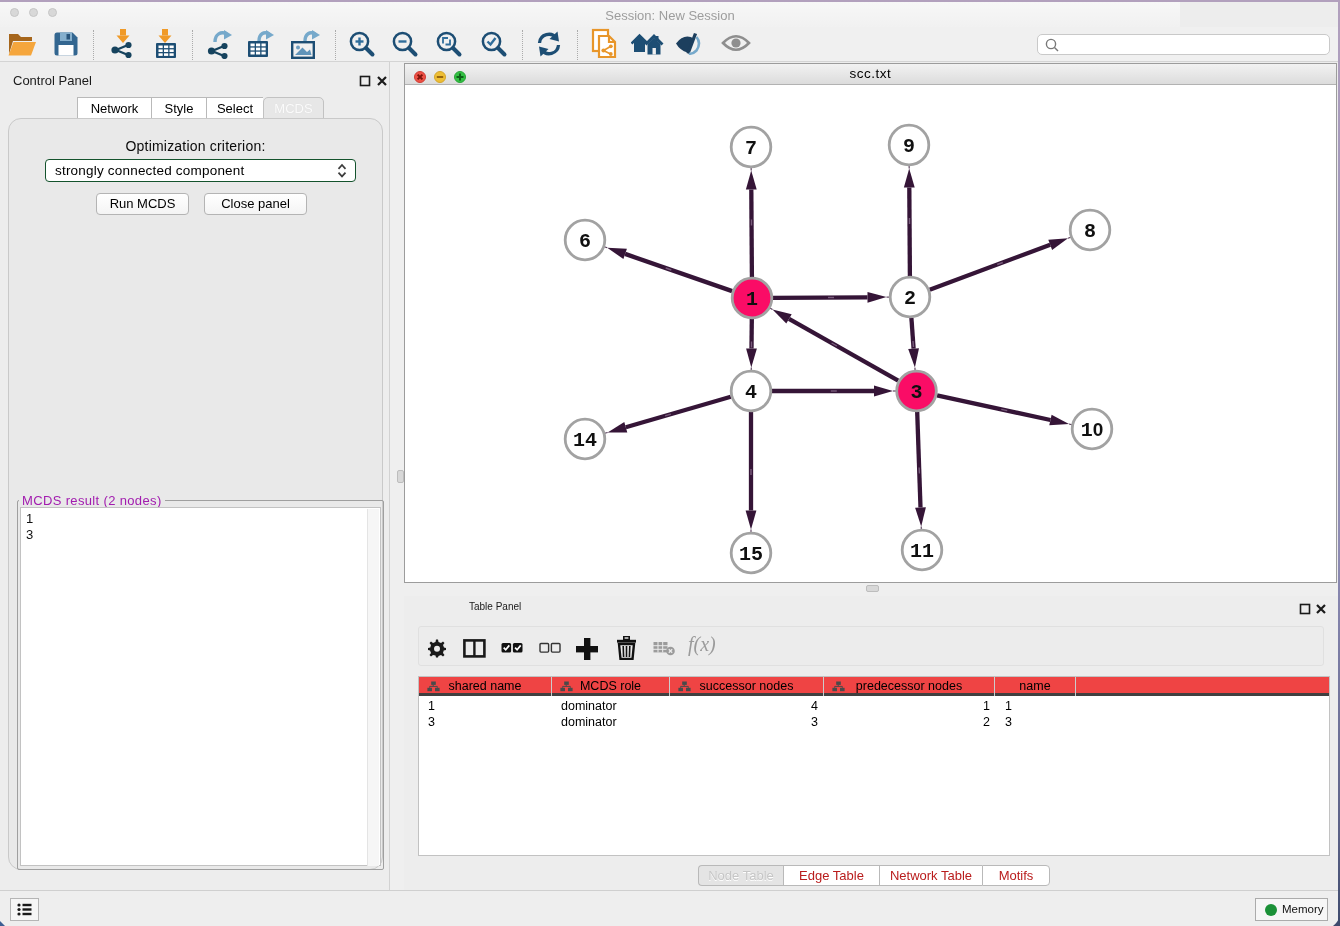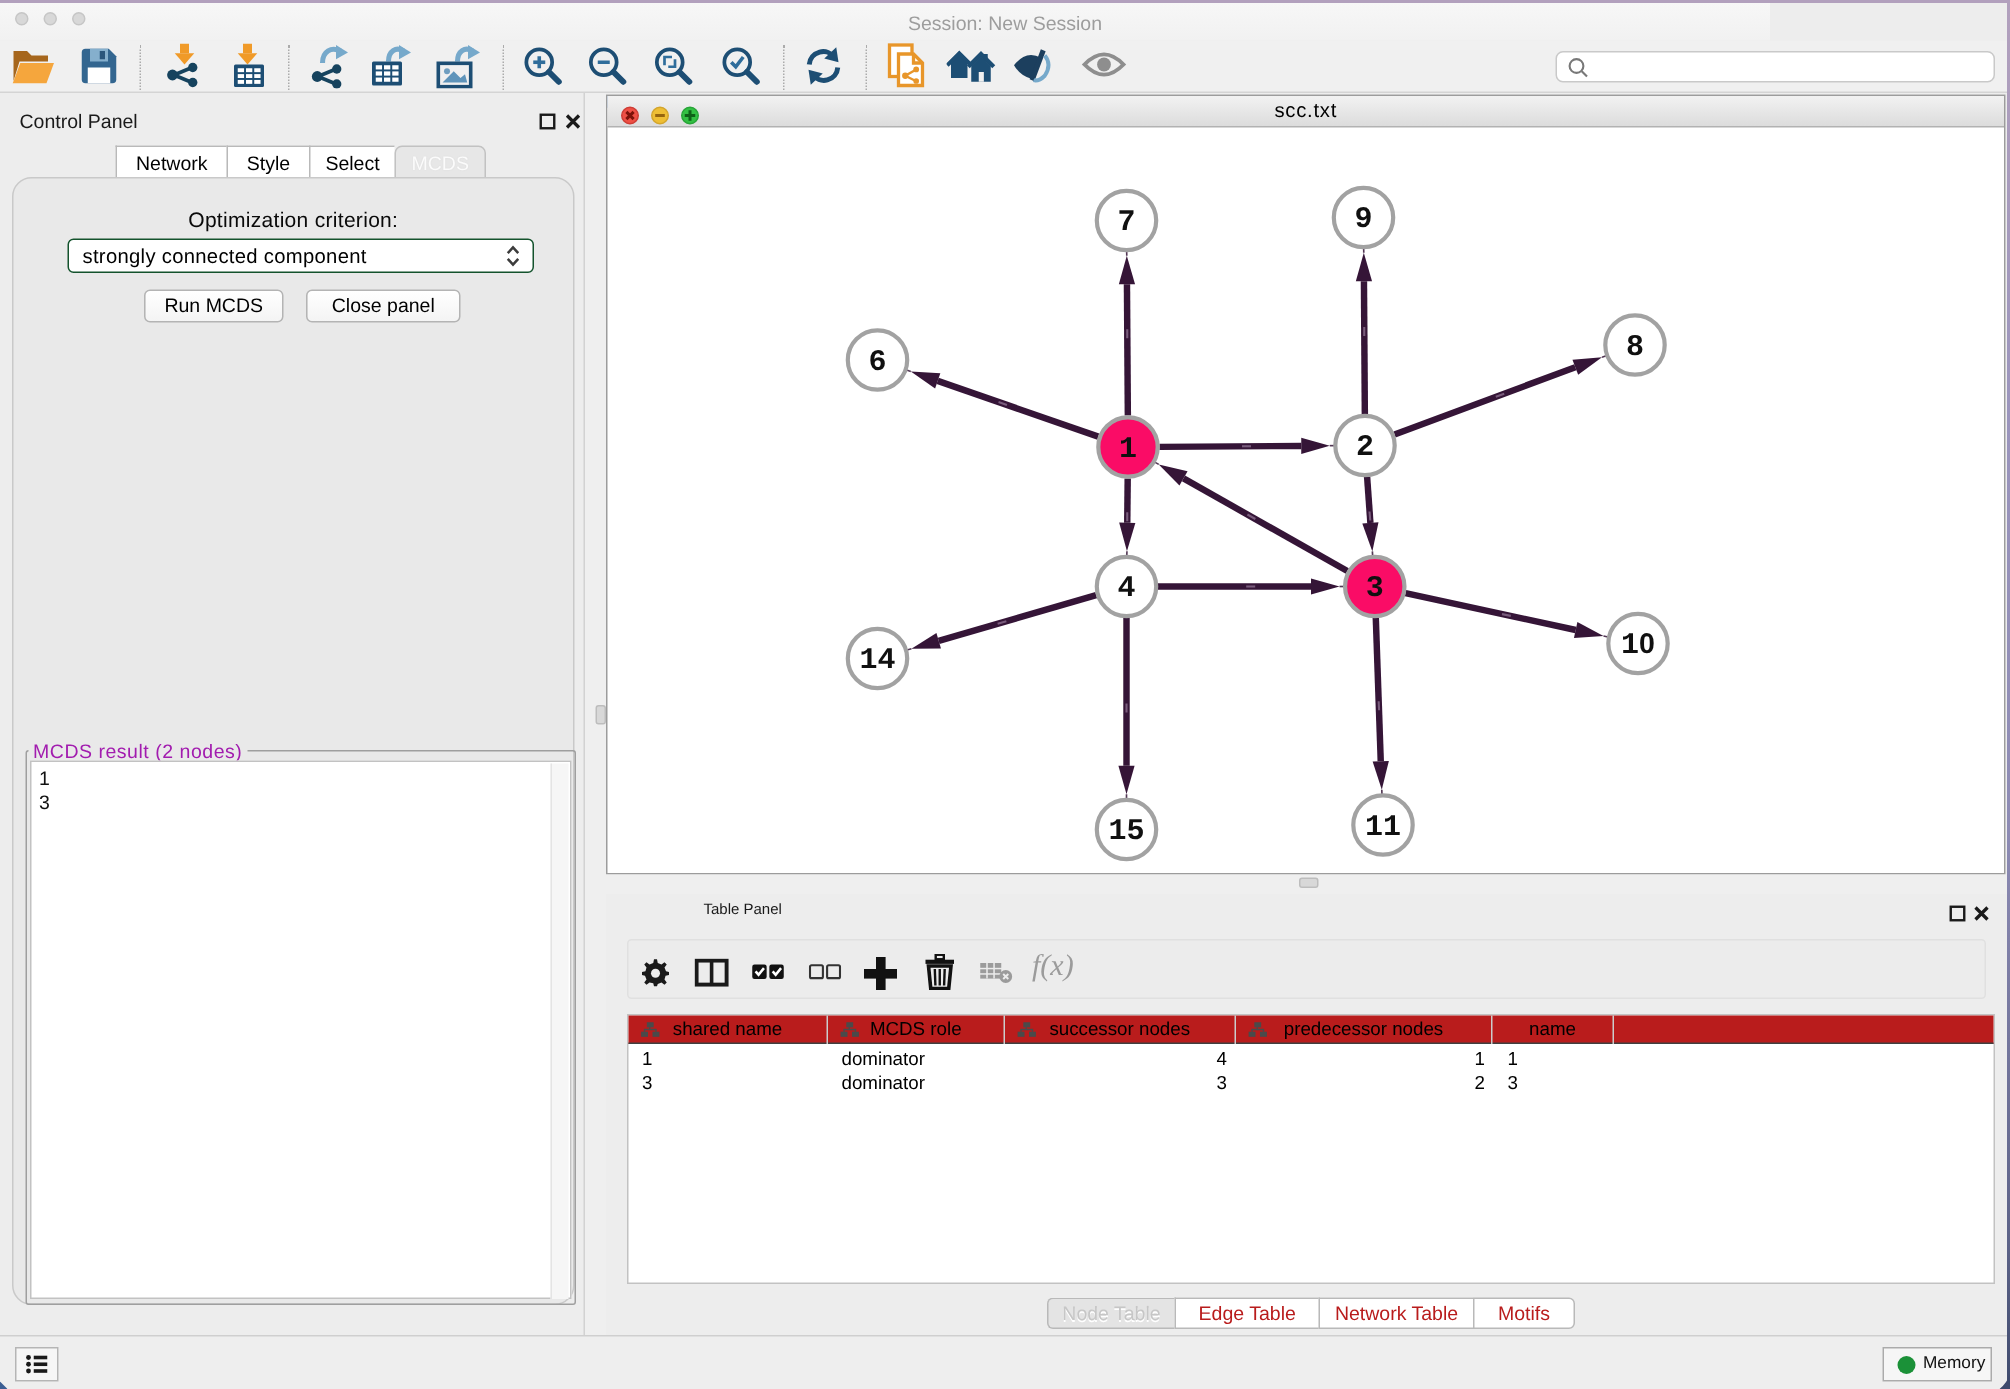--- a/index.html
+++ b/index.html
@@ -31,21 +31,21 @@
 #nettitle { position:absolute; left:0; top:2px; width:100%; text-align:center; font-size:13.5px; letter-spacing:0.5px; color:#000; }
 .light { position:absolute; top:7px; width:12px; height:12px; border-radius:50%; }
 #splitv { left:390px; top:62px; width:14px; height:828px; background:#efefef; }
 #handle-v { position:absolute; left:7px; top:408px; width:7px; height:13px; background:#d8d8d8; border:1px solid #bdbdbd; border-radius:2px; }
 #splith { left:404px; top:583px; width:936px; height:13px; background:#efefef; }
 #handle-h { position:absolute; left:462px; top:2px; width:13px; height:7px; background:#d8d8d8; border:1px solid #bdbdbd; border-radius:2px; }
 #tp { left:404px; top:596px; width:934px; height:294px; background:#ededed; }
 #tp-title { position:absolute; left:17px; top:5px; font-size:10px; color:#1a1a1a;margin-left:48px; }
 #tp-toolbar { position:absolute; left:14px; top:30px; width:906px; height:40px; background:#ececec; border:1px solid #e0e0e0; border-radius:3px; }
 #tbl { position:absolute; left:14px; top:80px; width:912px; height:180px; background:#fff; border:1px solid #c2c2c2; }
-#tbl-head { position:absolute; left:0; top:0; width:910px; height:19px; background:#b91c1c; border-bottom:1px solid #404040; }
+#tbl-head { position:absolute; left:0; top:0; width:910px; height:19px; background:#ef4444; border-bottom:3px solid #404040; }
 .th { position:absolute; top:0; height:19px; border-right:1px solid #ccc; font-size:12.5px; text-align:center; line-height:19px; color:#000; }
 .hicon { position:absolute; top:4px; width:13px; height:11px; }
 .td { position:absolute; font-size:12.5px; color:#000; height:16px; line-height:16px; }
 .tabs2 { position:absolute; font-size:13px; }
 .btab { position:absolute; top:0; height:21px; background:#fff; border:1px solid #b9b9b9; border-right:none; text-align:center; line-height:20px; color:#b91c1c; }
 #statusbar { left:0; top:890px; width:1340px; height:36px; background:#eeeeee; border-top:1px solid #cfcfcf; }
 #listbtn { position:absolute; left:10px; top:7px; width:29px; height:23px; background:#f6f6f6; border:1px solid #b5b5b5; }
 #membtn { position:absolute; left:1255px; top:7px; width:73px; height:23px; background:#f6f6f6; border:1px solid #ababab; font-size:11.5px; }
 .ico { position:absolute; }
 </style>

